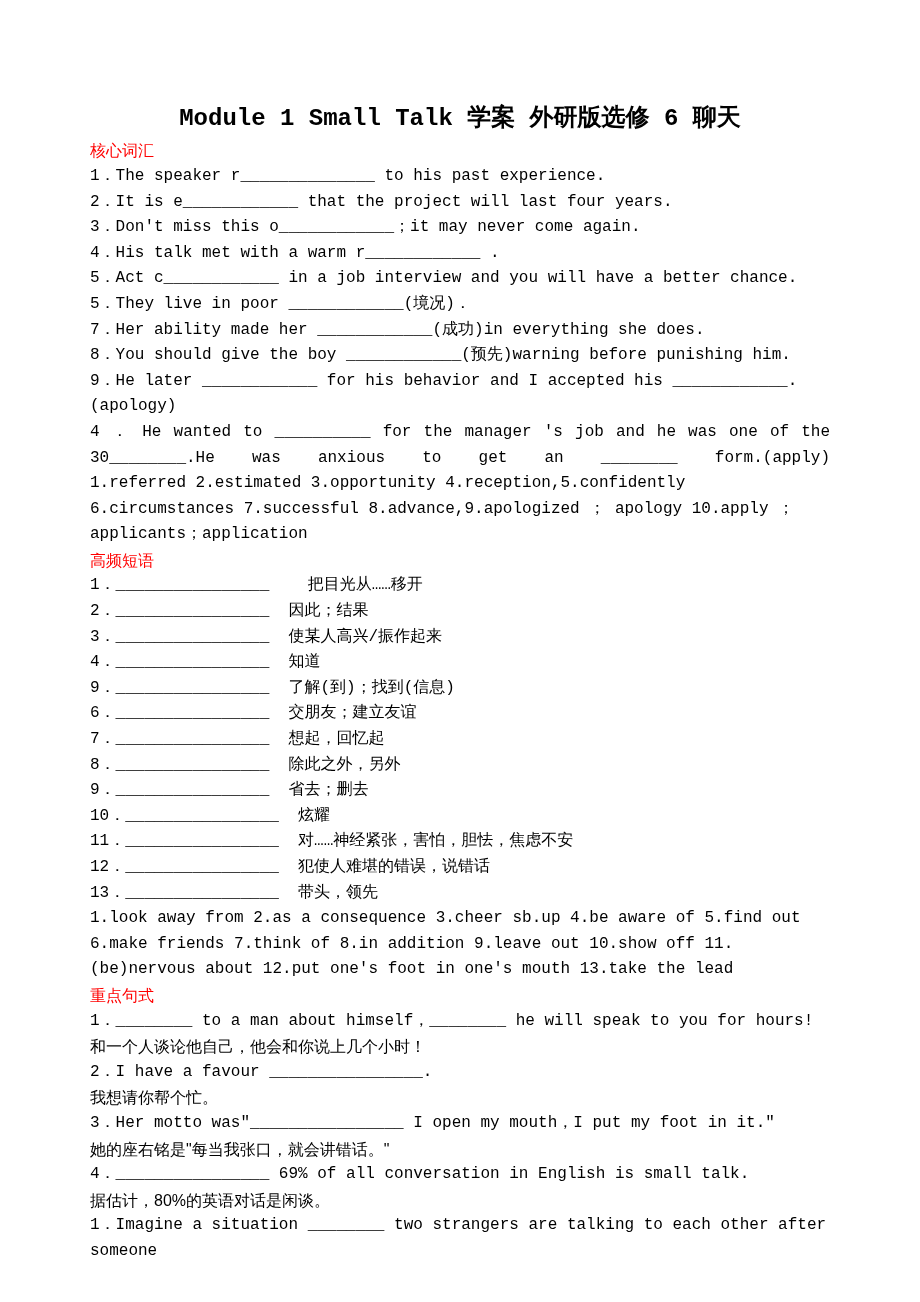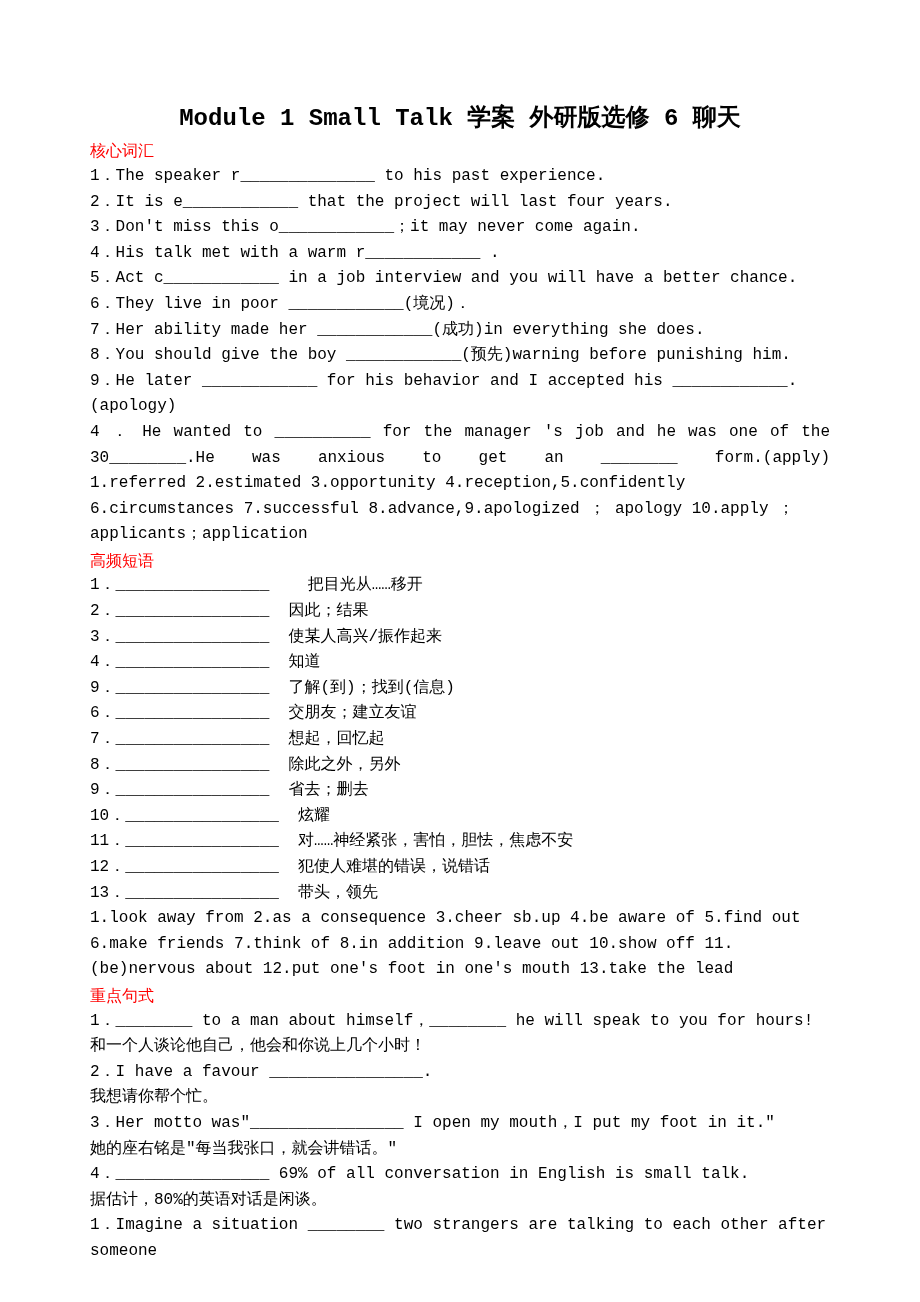--- a/index.html
+++ b/index.html
@@ -25,39 +25,39 @@
       font-family: "SimHei", "SimSun", sans-serif;
     }
     .line {
       font-family: "Courier New", "SimSun", monospace;
       white-space: pre-wrap;
     }
     .answers {
       font-family: Liberation Mono, monospace;
     }
     .cn {
-      font-family: Liberation Mono, monospace;
+      font-family: Liberation Sans, sans-serif;
     }
     .justify {
       text-align: justify;
       text-align-last: justify;
     }
   </style>
 </head>
 <body>
 
 <div class="title">Module 1 Small Talk  学案 外研版选修 6 聊天</div>
 
 <div class="section-header">核心词汇</div>
 <div class="line">1．The speaker r______________ to his past experience.</div>
 <div class="line">2．It is e____________ that the project will last four years.</div>
 <div class="line">3．Don't miss this o____________；it may never come again.</div>
 <div class="line">4．His talk met with a warm r____________ .</div>
 <div class="line">5．Act c____________ in a job interview and you will have a better chance.</div>
-<div class="line">6．They live in poor ____________(境况)．</div>
+<div class="line">5．They live in poor ____________(境况)．</div>
 <div class="line">7．Her ability made her ____________(成功)in everything she does.</div>
 <div class="line">8．You should give the boy ____________(预先)warning before punishing him.</div>
 <div class="line">9．He later ____________ for his behavior and I accepted his ____________.(apology)</div>
 <div class="line justify">4 ． He wanted to __________ for the manager 's job and he was one of the 30________.He was anxious to get an ________ form.(apply)</div>
 <div class="answers">1.referred     2.estimated     3.opportunity     4.reception,5.confidently 6.circumstances   7.successful   8.advance,9.apologized ； apology   10.apply ；applicants；application</div>
 
 <div class="section-header">高频短语</div>
 <div class="line">1．________________    把目光从……移开</div>
 <div class="line">2．________________  因此；结果</div>
 <div class="line">3．________________  使某人高兴/振作起来</div>

